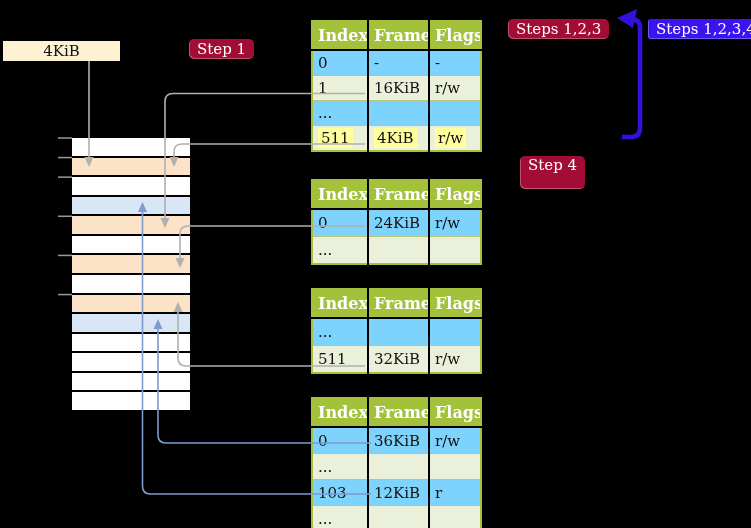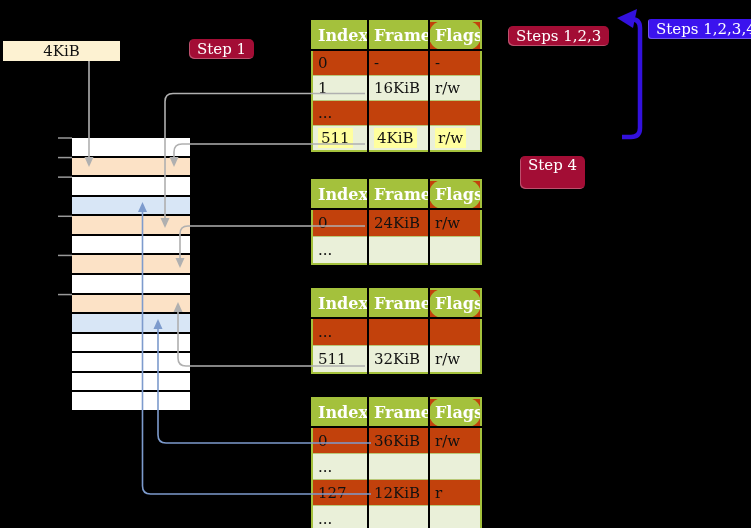--- a/index.html
+++ b/index.html
@@ -10,34 +10,34 @@
   .addr-box{position:absolute;left:3px;top:41px;width:117px;height:20px;background:#fdf2d2;
             color:#111;font-size:15px;line-height:20px;text-align:center;}
 
   
   .badge{position:absolute;height:20px;line-height:20px;padding:0 8px;border-radius:5px;
          color:#fff;font-size:15px;white-space:nowrap;
          box-shadow:inset 1px -1px 0 rgba(255,255,255,.28);}
   .badge.red{background:#a30d35;}
   .badge.blue{background:#3b13ee;border-radius:3px;}
   #b-step0{left:189px;top:39px;}
-  #b-steps123{left:508px;top:26px;text-align:right;}
+  #b-steps123{left:508px;top:19px;text-align:right;}
   #b-steps1234{left:648px;top:19px;}
   #b-step4{left:520px;top:156px;height:33px;line-height:19px;}
 
   
   .ptable{position:absolute;left:311px;}
   .ptable.t1{top:20px;}  .ptable.t2{top:179px;}
   .ptable.t3{top:288px;} .ptable.t4{top:397px;}
-  .ptable table{border-collapse:collapse;table-layout:fixed;width:169px;background:#c2410c;
+  .ptable table{border-collapse:collapse;table-layout:fixed;width:169px;background:#7dd3fc;
                 border:2px solid #a4c13c;}
   .ptable th{background:#a4c13c;color:#fff;font-weight:bold;font-size:16px;height:27px;
              text-align:left;padding:0 0 0 5px;border-right:2px solid #000;
              border-bottom:2px solid #000;overflow:hidden;}
-  .ptable th:last-child{border-right:none;border-radius:14px;}
+  .ptable th:last-child{border-right:none;}
   .ptable td{font-size:15px;color:#111;padding:0 0 0 5px;border-right:2px solid #000;
              border-top:1px solid #b9c878;vertical-align:middle;overflow:hidden;}
   .ptable td:last-child{border-right:none;}
   .ptable tbody tr:first-child td{border-top:none;}
   .ptable tr.alt td{background:#eaf0d9;}
   .t1 td{height:24px;} .t2 td,.t3 td{height:26px;} .t4 td{height:25px;}
   .hl{background:#ffff9e;padding:1px 3px;}
 
   
   #memcol{position:absolute;left:72px;top:138px;width:118px;}
@@ -171,21 +171,21 @@
             <td>0</td>
             <td>36KiB</td>
             <td>r/w</td>
           </tr>
           <tr class="alt">
             <td>...</td>
             <td></td>
             <td></td>
           </tr>
           <tr>
-            <td>127</td>
+            <td>103</td>
             <td>12KiB</td>
             <td>r</td>
           </tr>
           <tr class="alt">
             <td>...</td>
             <td></td>
             <td></td>
           </tr>
         </tbody>
       </table>

